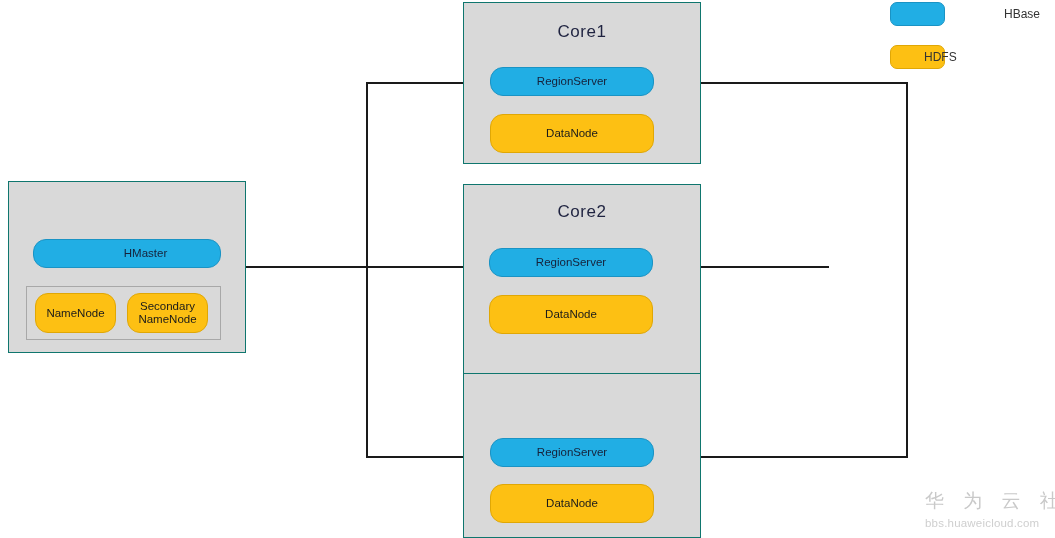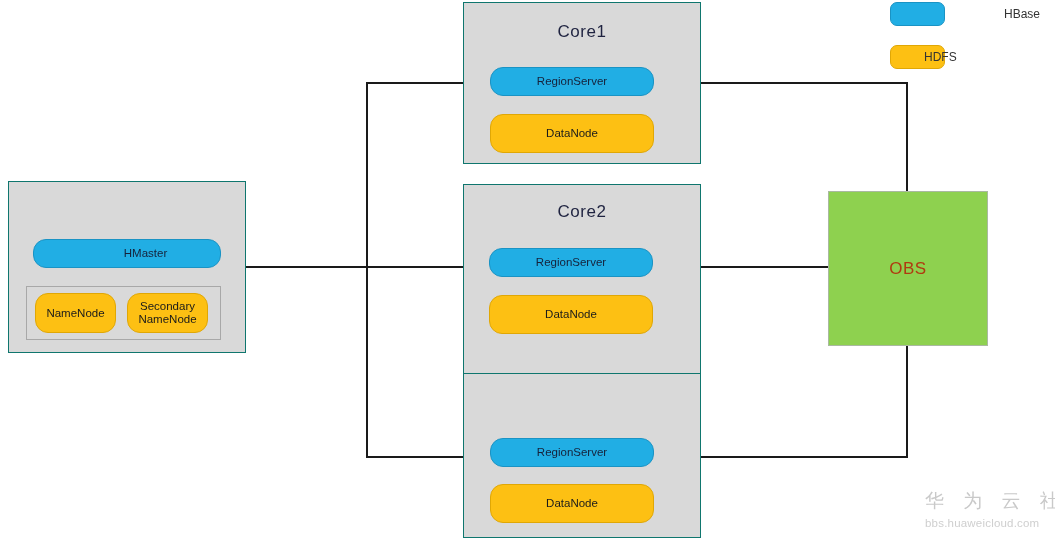--- a/index.html
+++ b/index.html
@@ -197,23 +197,20 @@
 
     <div class="pill hbase" style="left:26px; top:64px; width:164px; height:29px;">
       <span>RegionServer</span>
     </div>
 
     <div class="pill hdfs" style="left:26px; top:110px; width:164px; height:39px;">
       <span>DataNode</span>
     </div>
   </div>
 
-  <div class="obs-box" style="left:828px; top:191px; width:160px; height:155px;">
-    <span class="obs-label">OBS</span>
-  </div>
 
   <div class="legend-swatch hbase" style="left:890px; top:2px; width:55px; height:24px;"></div>
   <div class="legend-label" style="left:956px; top:7px;margin-left:48px;">HBase</div>
 
   <div class="legend-swatch hdfs" style="left:890px; top:45px; width:55px; height:24px;"></div>
   <div class="legend-label" style="left:924px; top:50px;">HDFS</div>
 
   <div class="wm-cn" style="left:925px; top:488px;">华 为 云 社 区</div>
   <div class="wm-url" style="left:925px; top:517px;">bbs.huaweicloud.com</div>
 

